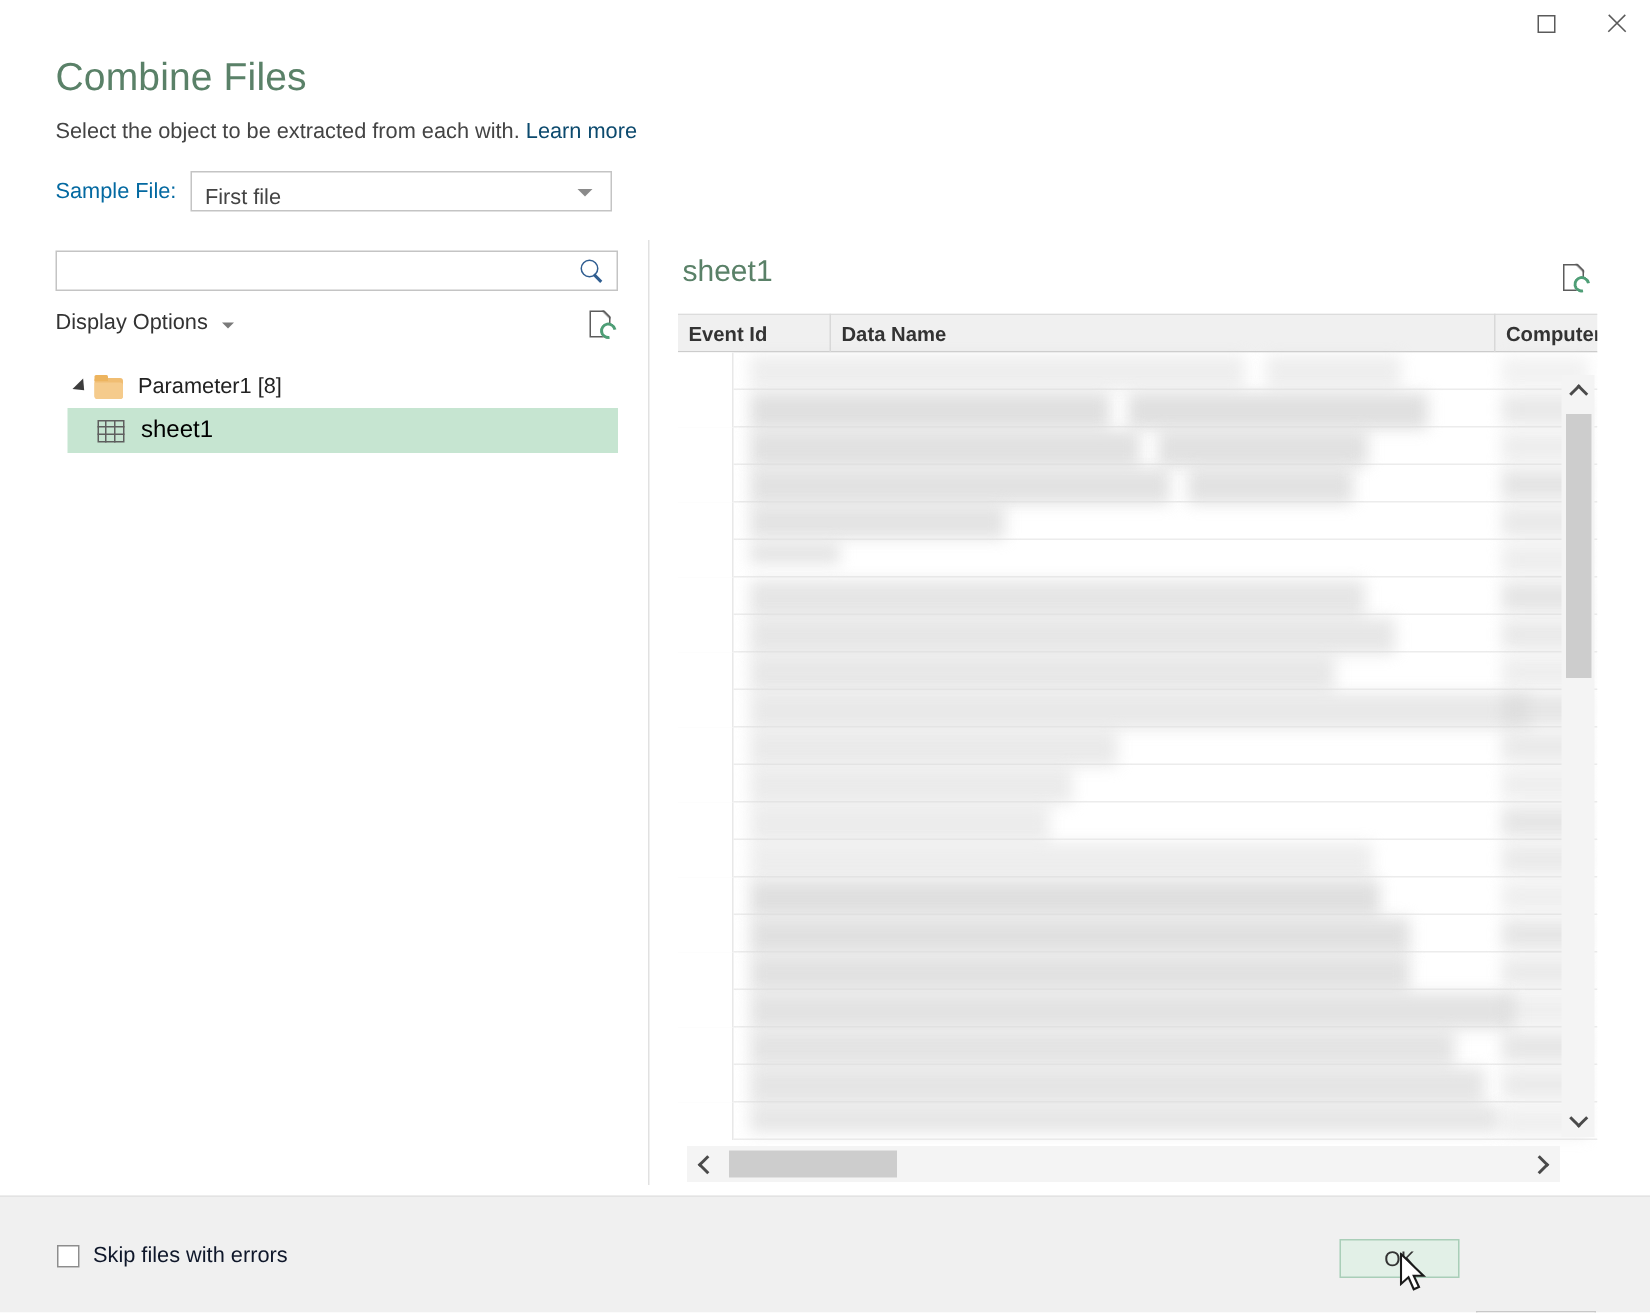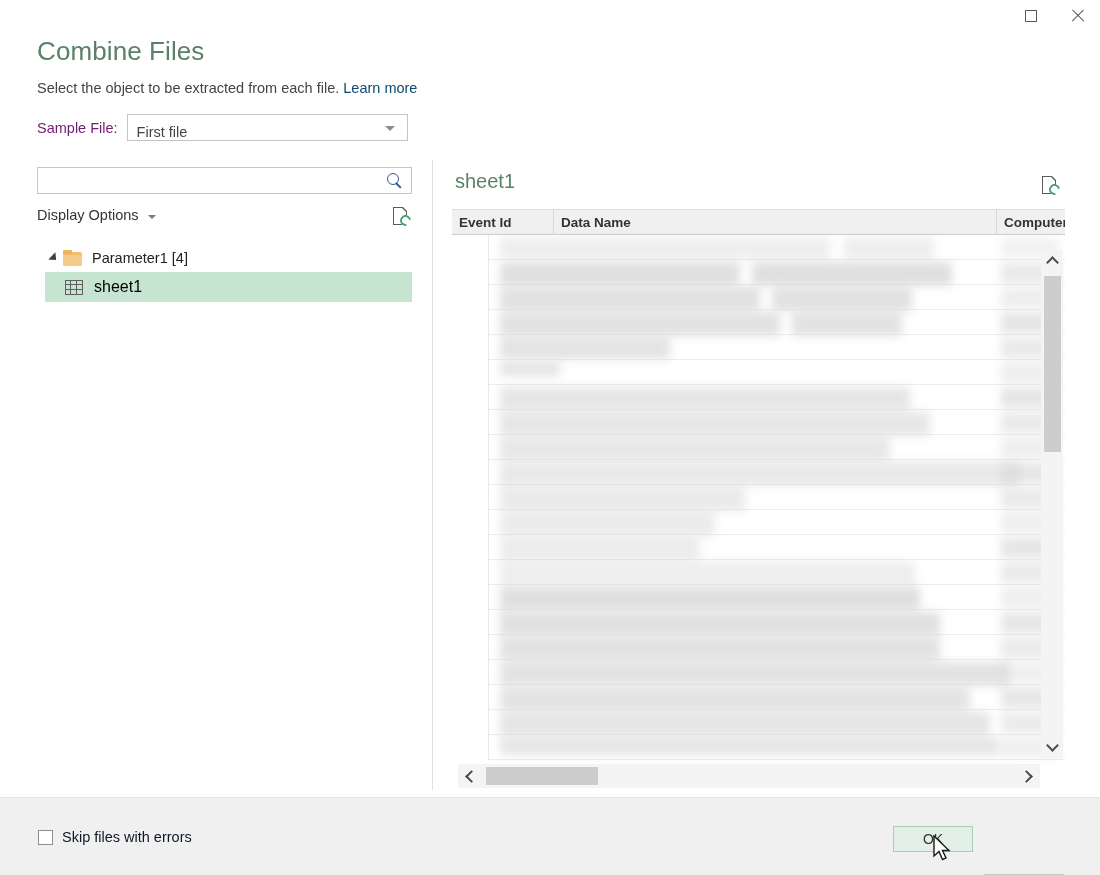--- a/index.html
+++ b/index.html
@@ -47,21 +47,21 @@
     position: absolute; left: 37px; top: 80px;
     font-size: 14.5px; color: #444444;
   }
   .subtitle a {
     color: #0c4a6e; text-decoration: none;
   }
   .samplefile-row {
     position: absolute; left: 37px; top: 114px;
     display: flex; align-items: center;
   }
-  .samplefile-label { font-size: 14.5px; color: #701a75; margin-right: 9px; }
+  .samplefile-label { font-size: 14.5px; color: #0369a1; margin-right: 9px; }
   .combo {
     position: relative;
     width: 281px; height: 27px;
     border: 1px solid #c4c4c4; background: #ffffff;
     display: flex; align-items: flex-end;
   }
   .combo .val {
     font-size: 14.5px; color: #444; padding-left: 9px;
   }
   .combo .caret {
@@ -314,21 +314,21 @@
       <div class="sq-glyph"></div>
     </div>
     <div class="winbtn">
       <div class="x-glyph"></div>
     </div>
   </div>
 
   <div class="heading">Combine Files</div>
 
   <div class="subtitle">
-    <span>Select the object to be extracted from each file.</span>
+    <span>Select the object to be extracted from each with.</span>
     <a href="#">Learn more</a>
   </div>
 
   <div class="samplefile-row">
     <span class="samplefile-label">Sample File:</span>
     <div class="combo">
       <span class="val">First file</span>
       <span class="caret"></span>
     </div>
   </div>
@@ -352,21 +352,21 @@
   <div class="tree">
     <div class="tree-row">
       <span class="tw-expander">
         <span class="tri"></span>
       </span>
       <span class="folder">
         <span class="back"></span>
           <span class="tab"></span>
           <span class="front"></span>
       </span>
-      <span>Parameter1 [4]</span>
+      <span>Parameter1 [8]</span>
     </div>
     <div class="tree-child">
       <span class="gridicon">
         <span class="gframe"></span>
         <span class="gh" style="top:4px"></span>
         <span class="gh" style="top:9px"></span>
         <span class="gv" style="left:5px"></span>
         <span class="gv" style="left:11px"></span>
       </span>
       <span>sheet1</span>

